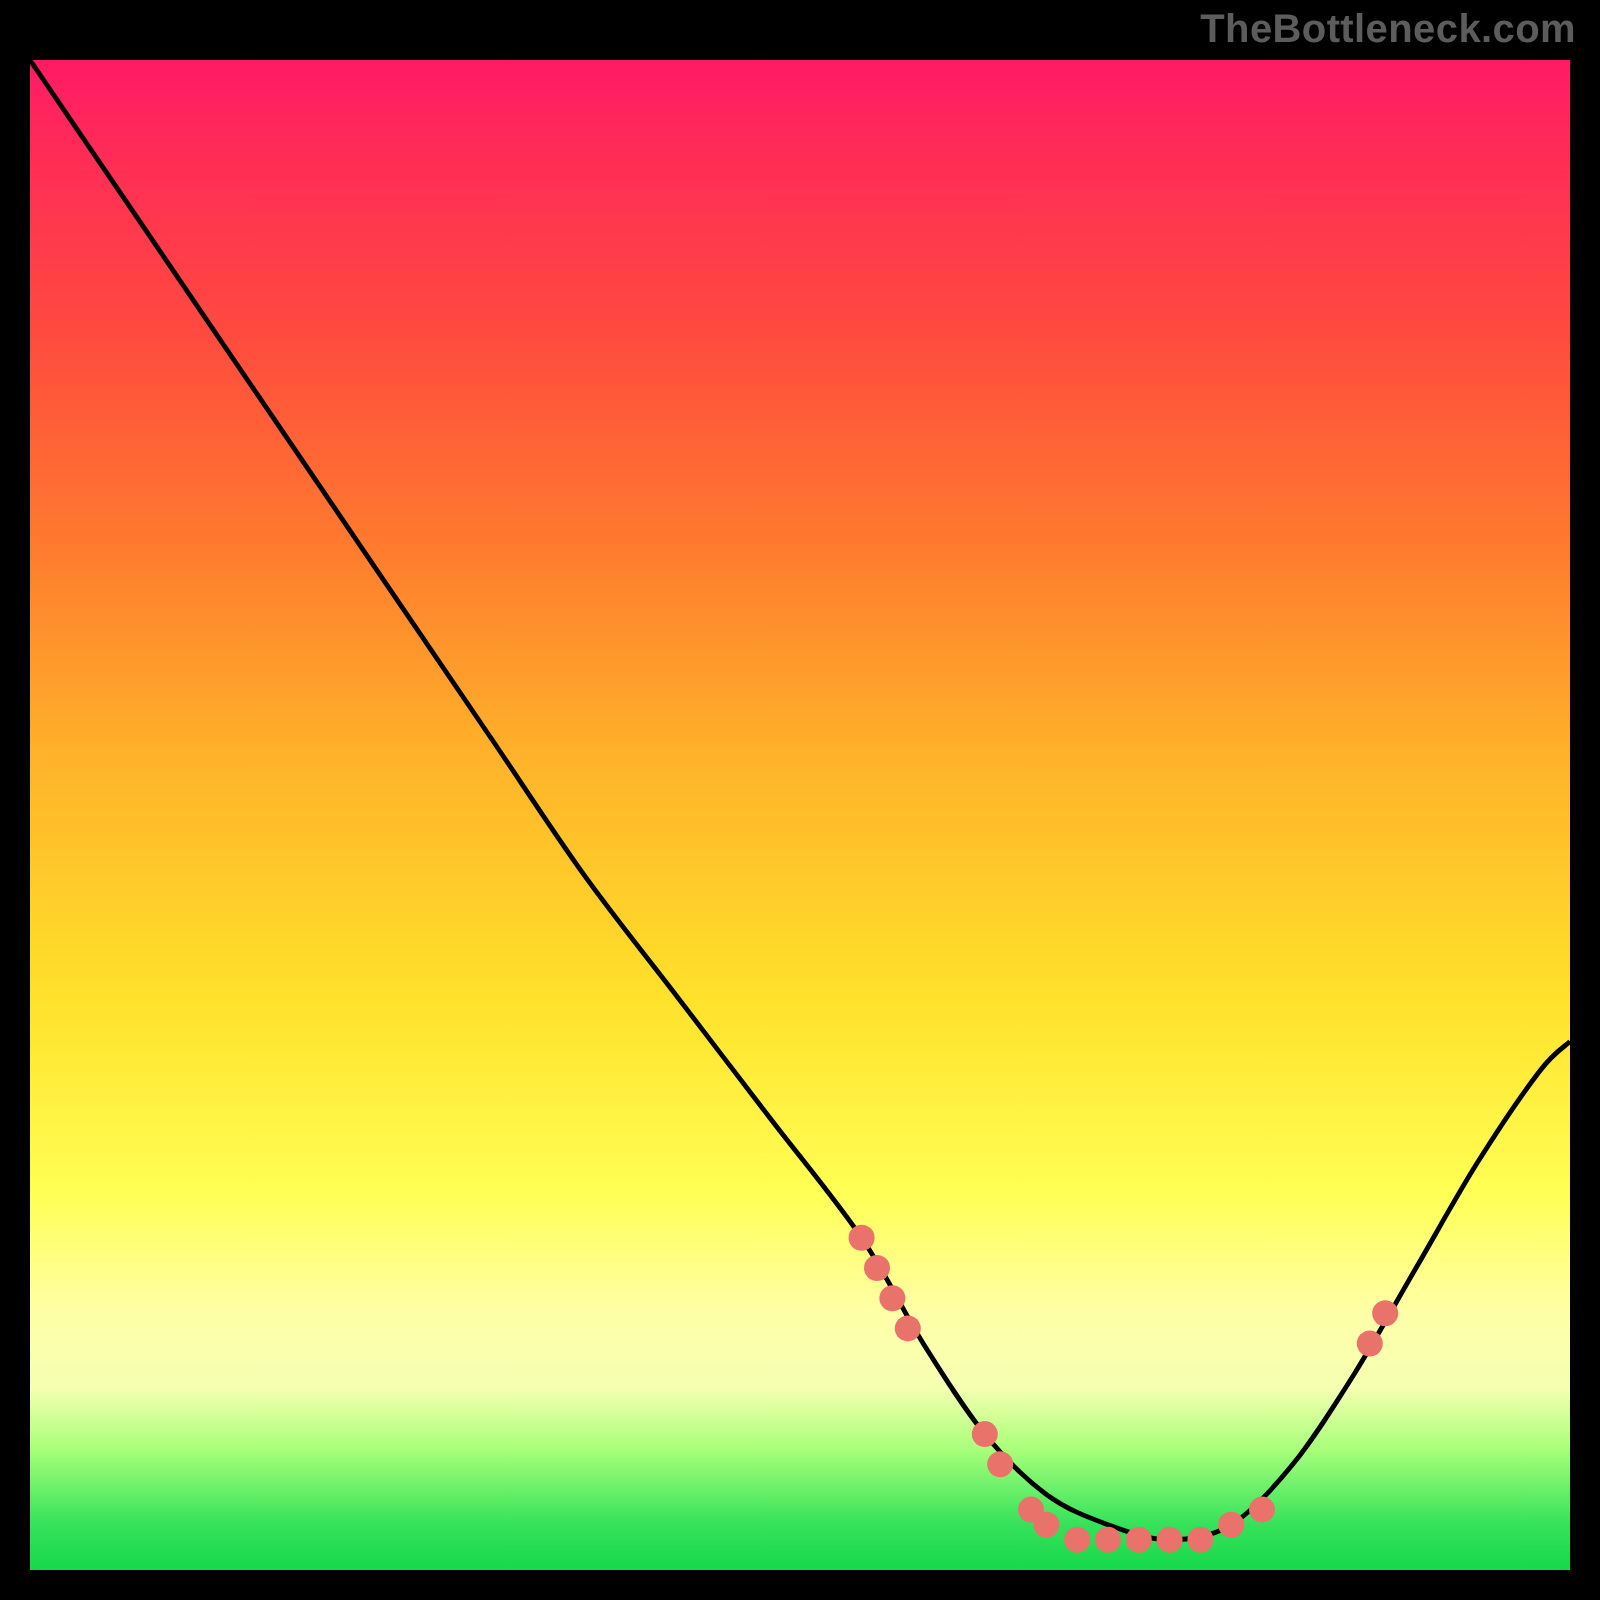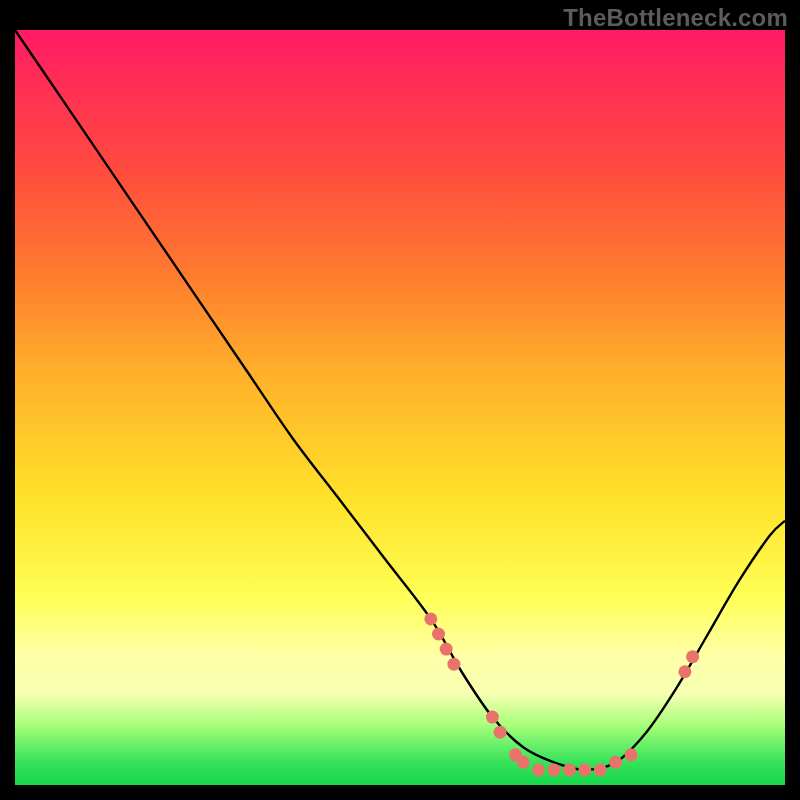--- a/index.html
+++ b/index.html
@@ -14,21 +14,21 @@
   .stage {
     position: relative;
     width: 800px;
     height: 800px;
   }
   .watermark {
     position: absolute;
     top: 4px;
     right: 12px;
     color: #5c5c5c;
-    font-size: 24px;
+    font-size: 20px;
     font-weight: 600;
     letter-spacing: 0.2px;
     z-index: 5;
   }
   .plot-wrap {
     position: absolute;
     left: 15px;
     top: 30px;
     width: 770px;
     height: 755px;

